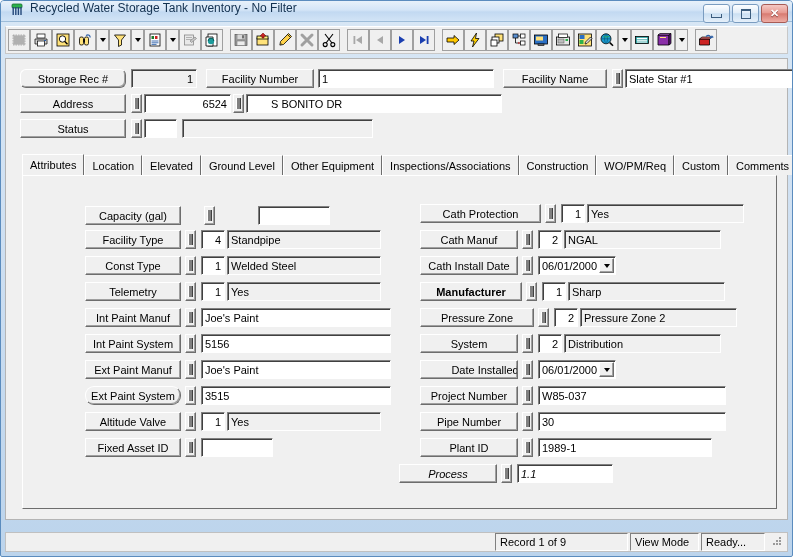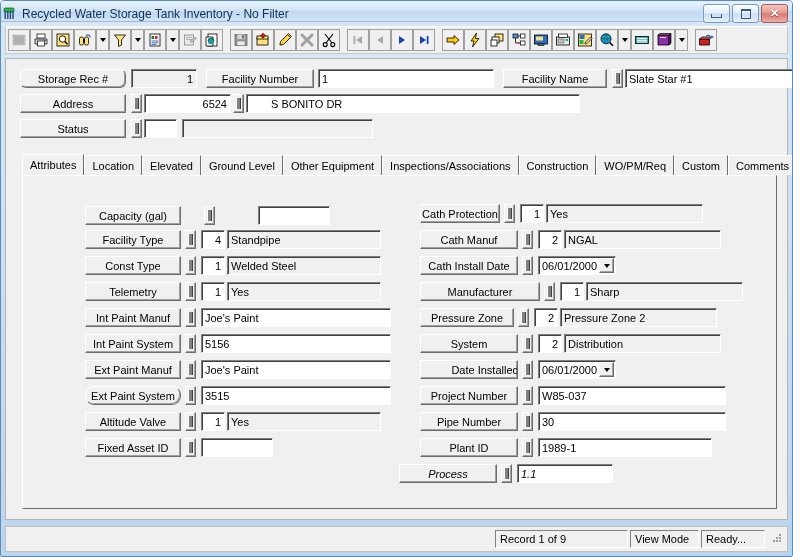--- a/index.html
+++ b/index.html
@@ -15,24 +15,24 @@
     box-sizing: border-box;
     background: linear-gradient(to bottom, #d8e7f5 0%, #cfe0f2 40%, #bcd4ec 100%);
     border: 1px solid #5b8cbe;
     border-radius: 4px 4px 2px 2px;
     overflow: hidden;
   }
 
   
   .titlebar {
     position: absolute; top: 0; left: 0; right: 0; height: 21px;
-    display: flex; align-items: flex-end;
+    display: flex; align-items: flex-start;
     background: linear-gradient(to bottom, #e8f1fa 0%, #d4e5f7 45%, #c2d9f1 55%, #d2e4f6 100%);
     border-bottom: 1px solid #9dbcd8;
-    padding-left: 0;
+    padding-left: 8px;
     box-sizing: border-box;
   }
   .app-icon {
     width: 16px; height: 16px; margin-right: 5px; position: relative; flex: 0 0 auto;
   }
   .title-text {
     font-size: 12px; color: #12304f; white-space: nowrap;
     letter-spacing: 0px;
   }
   .win-btns { position: absolute; right: 4px; top: 3px; display: flex; gap: 2px; }
@@ -218,21 +218,21 @@
   }
   .dbtn .arr {
     width: 0; height: 0;
     border-left: 3.5px solid transparent;
     border-right: 3.5px solid transparent;
     border-top: 4px solid #000;
   }
 
   
   .statusbar {
-    position: absolute; left: 4px; right: 4px; bottom: 4px; height: 26px;
+    position: absolute; left: 4px; right: 4px; bottom: 4px; height: 20px;
     background: #f0f0f0;
     border: 1px solid #c0c0c0;
     box-sizing: border-box;
     display: flex; align-items: center; justify-content: flex-end;
     padding-right: 4px;
   }
   .sbcell {
     height: 18px;
     border-top: 1px solid #808080;
     border-left: 1px solid #808080;
@@ -557,21 +557,21 @@
         <div class="spin">
             <i></i>
           </div>
         <div style="width:2px;"></div>
         <div class="txt num" style="width:87px;">6524</div>
         <div style="width:2px;"></div>
         <div class="spin">
             <i></i>
           </div>
         <div style="width:2px;"></div>
-        <div class="txt" style="width:334px;padding-left:24px;">S BONITO DR</div>
+        <div class="txt" style="width:256px;padding-left:24px;">S BONITO DR</div>
       </div>
 
       <div class="hrow" style="top:50px;">
         <div class="lblbtn" style="width:106px;">Status</div>
         <div style="width:5px;"></div>
         <div class="spin">
             <i></i>
           </div>
         <div style="width:2px;"></div>
         <div class="txt num" style="width:33px;"></div>
@@ -707,21 +707,21 @@
       <div class="frow" style="left:62px; top:262px;">
         <div class="lblbtn" style="width:96px;">Fixed Asset ID</div>
         <div class="spin">
             <i></i>
           </div>
         <div class="gap2"></div>
         <div class="txt" style="width:72px;"></div>
       </div>
 
       <div class="frow" style="left:397px; top:28px;">
-        <div class="lblbtn" style="width:80px;">Cath Protection</div>
+        <div class="lblbtn" style="width:121px;">Cath Protection</div>
         <div class="spin">
             <i></i>
           </div>
         <div class="gap2"></div>
         <div class="txt num" style="width:24px;">1</div>
         <div class="gap2"></div>
         <div class="txt ro" style="width:157px;">Yes</div>
       </div>
 
       <div class="frow" style="left:397px; top:54px;">
@@ -743,32 +743,32 @@
         <div class="gap2"></div>
         <div class="datebox" style="width:78px;">
           <span class="dval">06/01/2000</span>
           <span class="dbtn">
               <span class="arr"></span>
             </span>
         </div>
       </div>
 
       <div class="frow" style="left:397px; top:106px;">
-        <div class="lblbtn" style="width:120px;">Manufacturer</div>
+        <div class="lblbtn" style="width:102px;font-weight:bold;">Manufacturer</div>
         <div class="spin">
             <i></i>
           </div>
         <div class="gap2"></div>
         <div class="txt num" style="width:24px;">1</div>
         <div class="gap2"></div>
         <div class="txt ro" style="width:157px;">Sharp</div>
       </div>
 
       <div class="frow" style="left:397px; top:132px;">
-        <div class="lblbtn" style="width:94px;">Pressure Zone</div>
+        <div class="lblbtn" style="width:114px;">Pressure Zone</div>
         <div class="spin">
             <i></i>
           </div>
         <div class="gap2"></div>
         <div class="txt num" style="width:24px;">2</div>
         <div class="gap2"></div>
         <div class="txt ro" style="width:157px;">Pressure Zone 2</div>
       </div>
 
       <div class="frow" style="left:397px; top:158px;">

